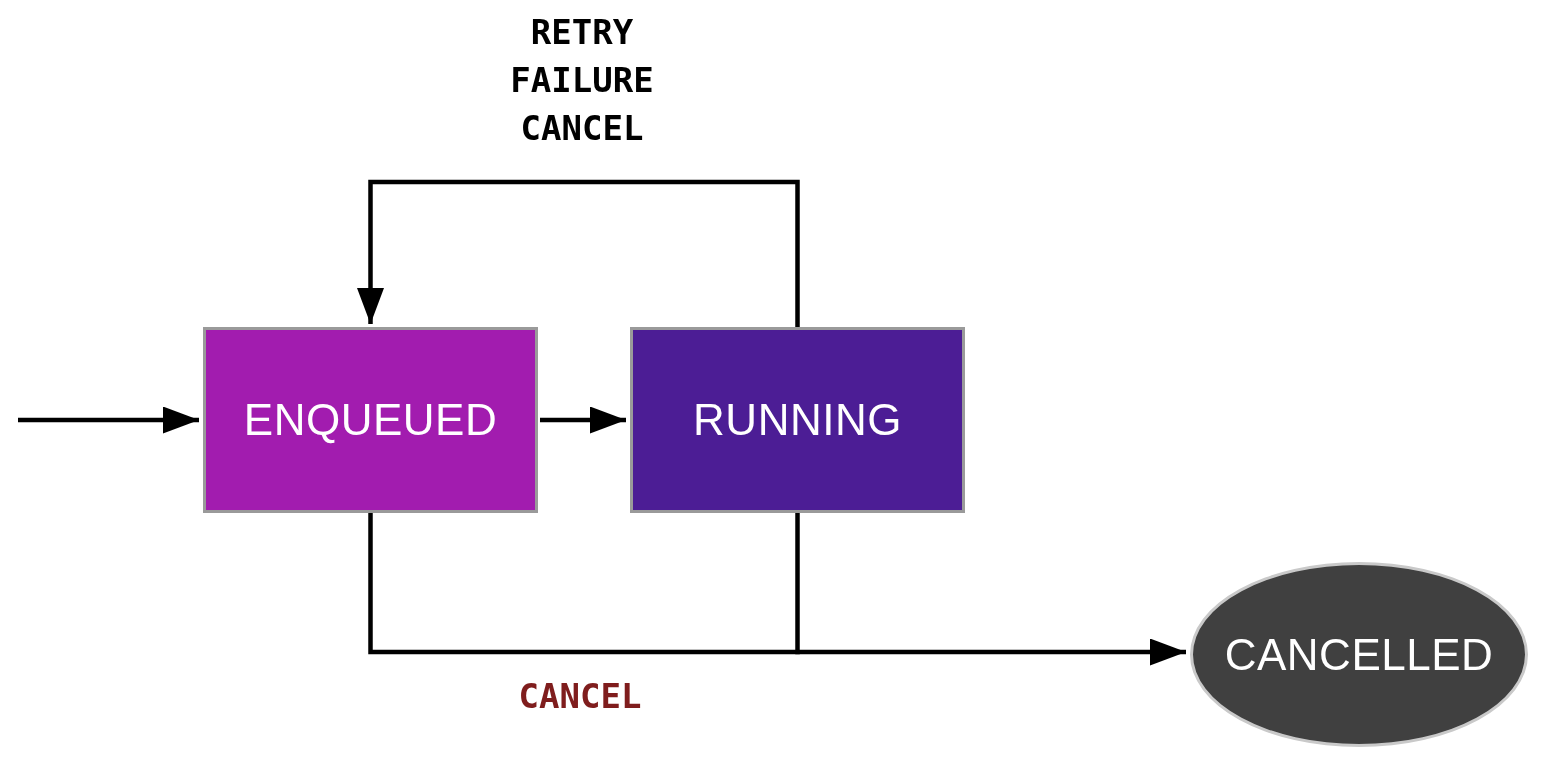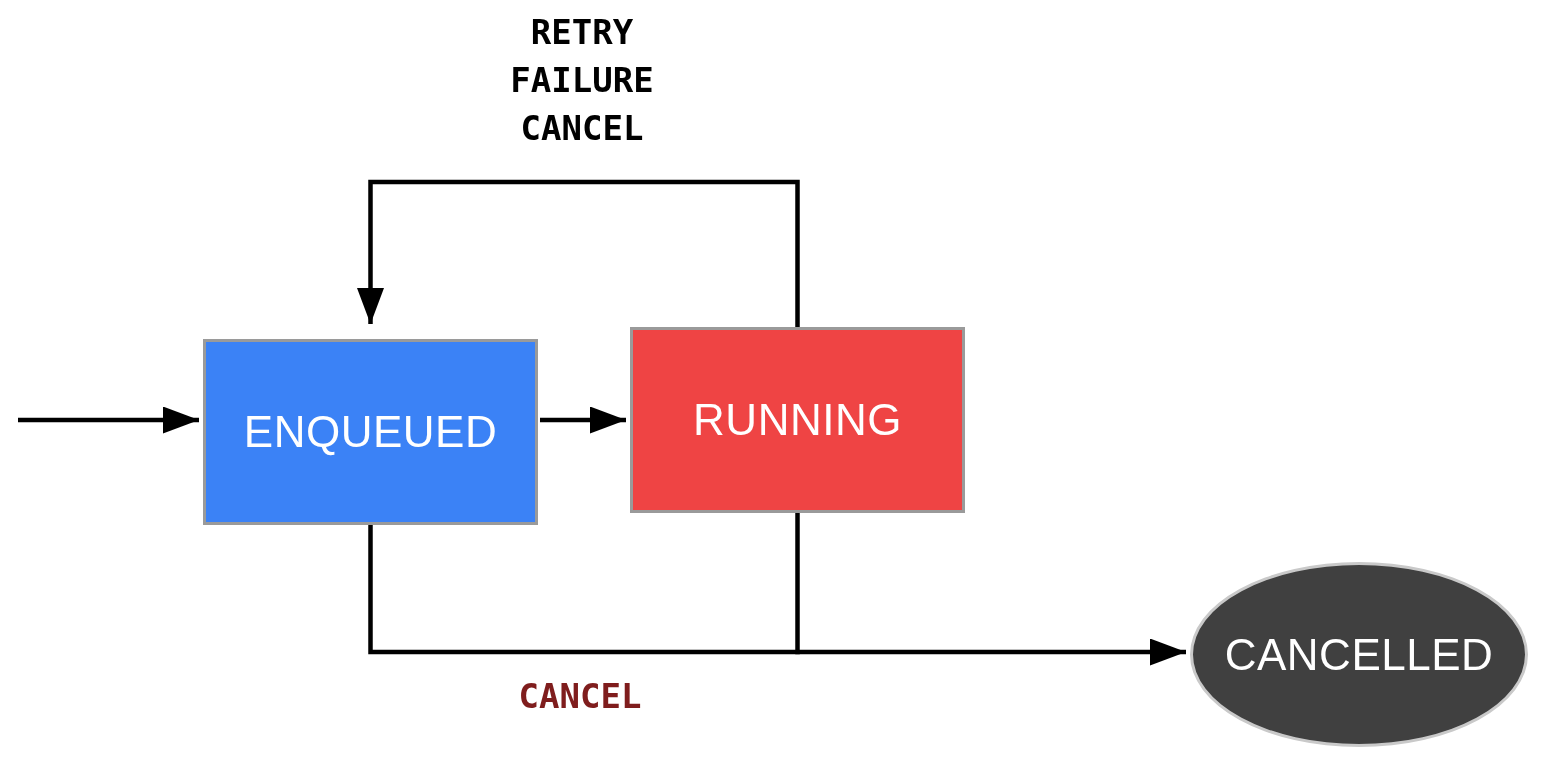--- a/index.html
+++ b/index.html
@@ -83,25 +83,25 @@
 
     <path class="edge" d="M540 420 L626 420" marker-end="url(#arrow)" style="stroke: rgb(0, 0, 0);"></path>
 
     <path class="edge" d="M797.5 327 L797.5 182 L370.5 182 L370.5 324" marker-end="url(#arrow)" style="stroke: rgb(0, 0, 0);"></path>
 
     <path class="edge" d="M370.5 513 L370.5 652 L1186 652" marker-end="url(#arrow)" style="stroke: rgb(0, 0, 0);"></path>
 
     <path class="edge" d="M797.5 513 L797.5 654.25" style="stroke: rgb(0, 0, 0);"></path>
   </svg>
 
-  <div class="state rect" id="state-enqueued" style="background-color: #3b82f6; border-color: rgb(154, 154, 154); margin-top: 12px;">
+  <div class="state rect" id="state-enqueued" style="background-color: #a21caf; border-color: rgb(154, 154, 154);">
     <span class="state-label" style="color: rgb(255, 255, 255);">ENQUEUED</span>
   </div>
 
-  <div class="state rect" id="state-running" style="background-color: #ef4444; border-color: rgb(154, 154, 154);">
+  <div class="state rect" id="state-running" style="background-color: #4c1d95; border-color: rgb(154, 154, 154);">
     <span class="state-label" style="color: rgb(255, 255, 255);">RUNNING</span>
   </div>
 
   <div class="state" id="state-cancelled" style="background-color: rgb(64, 64, 64); border-color: rgb(201, 201, 201);">
     <span class="state-label" style="color: rgb(255, 255, 255);">CANCELLED</span>
   </div>
 
   <div class="edge-label" id="top-edge-labels" style="color: rgb(0, 0, 0);">
     <div>RETRY</div>
     <div>FAILURE</div>

